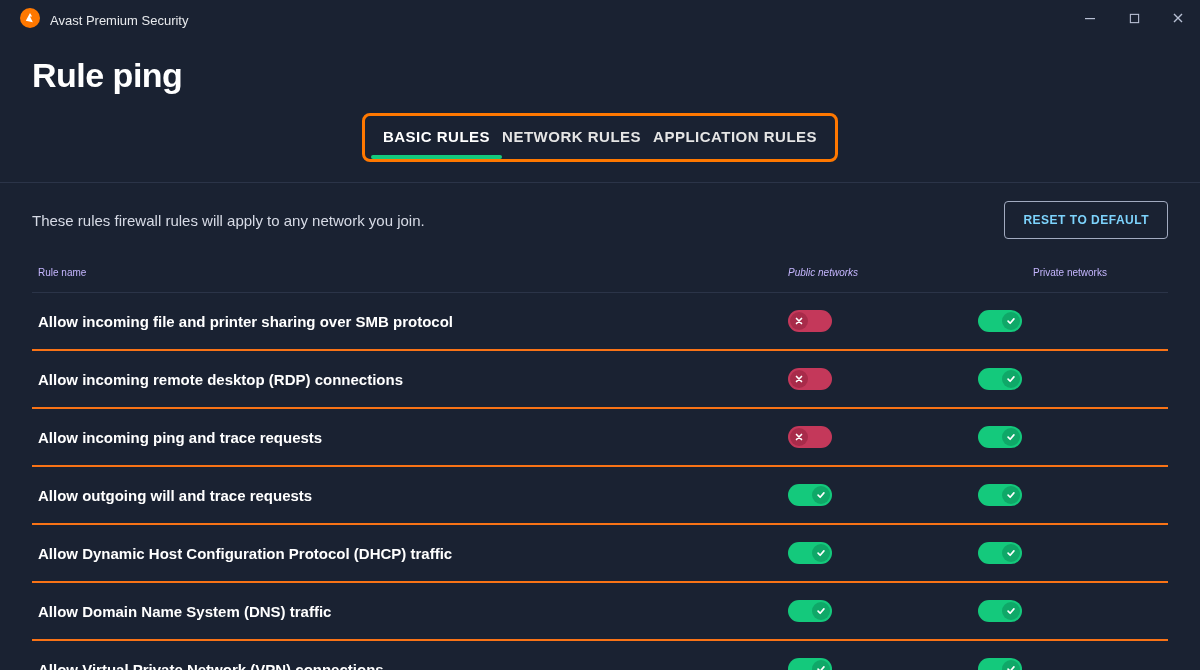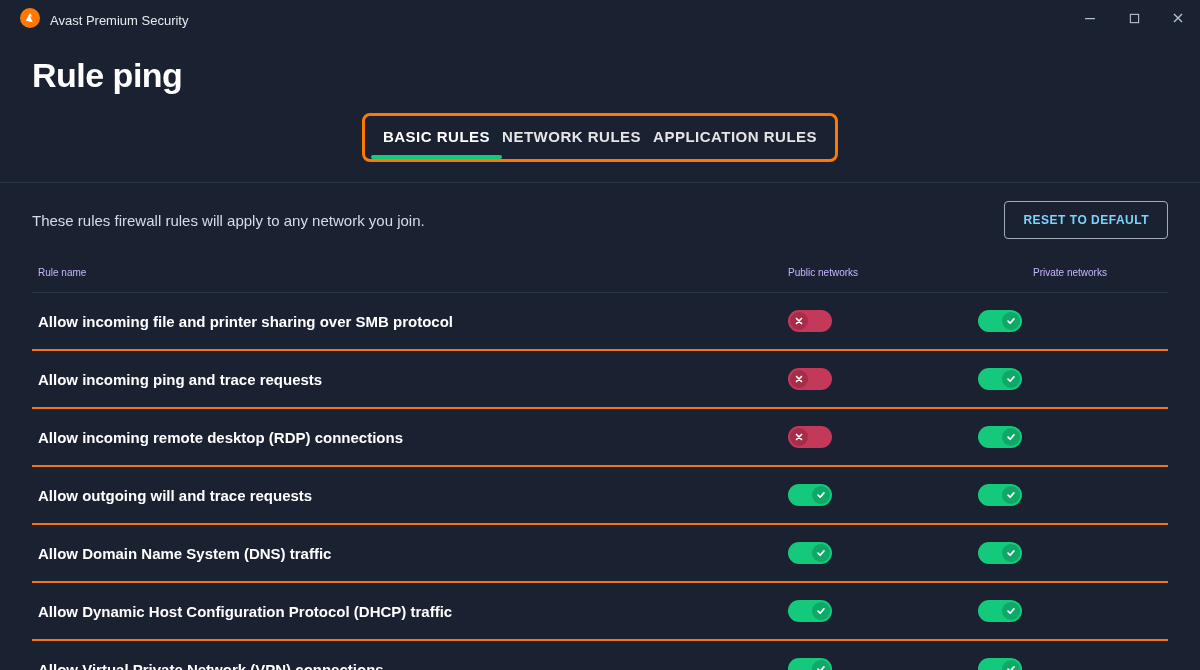--- a/index.html
+++ b/index.html
@@ -121,21 +121,21 @@
       cursor: pointer;
     }
     .table-head {
       display: flex;
       padding: 8px 0 14px 0;
       font-size: 10px;
       color: #c4b5fd;
       border-bottom: 1px solid #2b3448;
     }
     .col-name { flex: 1; padding-left: 6px; }
-    .col-public { width: 190px; text-align: left; }
+    .col-public { width: 190px; text-align: left; font-style: italic; }
     .col-private { width: 190px; text-align: center; padding-right: 6px; }
     .rule-row {
       display: flex;
       align-items: center;
       padding: 17px 0;
       border-bottom: 2px solid #f97316;
     }
     .rule-name {
       flex: 1;
       font-size: 15px;
@@ -249,20 +249,41 @@
           <div class="toggle on">
             <div class="knob">
               <svg viewBox="0 0 12 12">
                 <path d="M2.5 6.2 L5 8.7 L9.5 3.5" fill="none" stroke="#fff" stroke-width="2" stroke-linecap="round" stroke-linejoin="round"></path>
               </svg>
             </div>
           </div>
         </div>
       </div>
       <div class="rule-row">
+        <div class="rule-name">Allow incoming remote desktop (RDP) connections</div>
+        <div class="toggle-cell">
+          <div class="toggle off">
+            <div class="knob">
+              <svg viewBox="0 0 12 12">
+                <path d="M3 3 L9 9 M9 3 L3 9" stroke="#fff" stroke-width="2" stroke-linecap="round"></path>
+              </svg>
+            </div>
+          </div>
+        </div>
+        <div class="toggle-cell">
+          <div class="toggle on">
+            <div class="knob">
+              <svg viewBox="0 0 12 12">
+                <path d="M2.5 6.2 L5 8.7 L9.5 3.5" fill="none" stroke="#fff" stroke-width="2" stroke-linecap="round" stroke-linejoin="round"></path>
+              </svg>
+            </div>
+          </div>
+        </div>
+      </div>
+      <div class="rule-row">
         <div class="rule-name">Allow incoming ping and trace requests</div>
         <div class="toggle-cell">
           <div class="toggle off">
             <div class="knob">
               <svg viewBox="0 0 12 12">
                 <path d="M3 3 L9 9 M9 3 L3 9" stroke="#fff" stroke-width="2" stroke-linecap="round"></path>
               </svg>
             </div>
           </div>
         </div>
@@ -270,41 +291,20 @@
           <div class="toggle on">
             <div class="knob">
               <svg viewBox="0 0 12 12">
                 <path d="M2.5 6.2 L5 8.7 L9.5 3.5" fill="none" stroke="#fff" stroke-width="2" stroke-linecap="round" stroke-linejoin="round"></path>
               </svg>
             </div>
           </div>
         </div>
       </div>
       <div class="rule-row">
-        <div class="rule-name">Allow incoming remote desktop (RDP) connections</div>
-        <div class="toggle-cell">
-          <div class="toggle off">
-            <div class="knob">
-              <svg viewBox="0 0 12 12">
-                <path d="M3 3 L9 9 M9 3 L3 9" stroke="#fff" stroke-width="2" stroke-linecap="round"></path>
-              </svg>
-            </div>
-          </div>
-        </div>
-        <div class="toggle-cell">
-          <div class="toggle on">
-            <div class="knob">
-              <svg viewBox="0 0 12 12">
-                <path d="M2.5 6.2 L5 8.7 L9.5 3.5" fill="none" stroke="#fff" stroke-width="2" stroke-linecap="round" stroke-linejoin="round"></path>
-              </svg>
-            </div>
-          </div>
-        </div>
-      </div>
-      <div class="rule-row">
         <div class="rule-name">Allow outgoing will and trace requests</div>
         <div class="toggle-cell">
           <div class="toggle on">
             <div class="knob">
               <svg viewBox="0 0 12 12">
                 <path d="M2.5 6.2 L5 8.7 L9.5 3.5" fill="none" stroke="#fff" stroke-width="2" stroke-linecap="round" stroke-linejoin="round"></path>
               </svg>
             </div>
           </div>
         </div>
@@ -312,20 +312,41 @@
           <div class="toggle on">
             <div class="knob">
               <svg viewBox="0 0 12 12">
                 <path d="M2.5 6.2 L5 8.7 L9.5 3.5" fill="none" stroke="#fff" stroke-width="2" stroke-linecap="round" stroke-linejoin="round"></path>
               </svg>
             </div>
           </div>
         </div>
       </div>
       <div class="rule-row">
+        <div class="rule-name">Allow Dynamic Host Configuration Protocol (DHCP) traffic</div>
+        <div class="toggle-cell">
+          <div class="toggle on">
+            <div class="knob">
+              <svg viewBox="0 0 12 12">
+                <path d="M2.5 6.2 L5 8.7 L9.5 3.5" fill="none" stroke="#fff" stroke-width="2" stroke-linecap="round" stroke-linejoin="round"></path>
+              </svg>
+            </div>
+          </div>
+        </div>
+        <div class="toggle-cell">
+          <div class="toggle on">
+            <div class="knob">
+              <svg viewBox="0 0 12 12">
+                <path d="M2.5 6.2 L5 8.7 L9.5 3.5" fill="none" stroke="#fff" stroke-width="2" stroke-linecap="round" stroke-linejoin="round"></path>
+              </svg>
+            </div>
+          </div>
+        </div>
+      </div>
+      <div class="rule-row">
         <div class="rule-name">Allow Domain Name System (DNS) traffic</div>
         <div class="toggle-cell">
           <div class="toggle on">
             <div class="knob">
               <svg viewBox="0 0 12 12">
                 <path d="M2.5 6.2 L5 8.7 L9.5 3.5" fill="none" stroke="#fff" stroke-width="2" stroke-linecap="round" stroke-linejoin="round"></path>
               </svg>
             </div>
           </div>
         </div>
@@ -333,41 +354,20 @@
           <div class="toggle on">
             <div class="knob">
               <svg viewBox="0 0 12 12">
                 <path d="M2.5 6.2 L5 8.7 L9.5 3.5" fill="none" stroke="#fff" stroke-width="2" stroke-linecap="round" stroke-linejoin="round"></path>
               </svg>
             </div>
           </div>
         </div>
       </div>
       <div class="rule-row">
-        <div class="rule-name">Allow Dynamic Host Configuration Protocol (DHCP) traffic</div>
-        <div class="toggle-cell">
-          <div class="toggle on">
-            <div class="knob">
-              <svg viewBox="0 0 12 12">
-                <path d="M2.5 6.2 L5 8.7 L9.5 3.5" fill="none" stroke="#fff" stroke-width="2" stroke-linecap="round" stroke-linejoin="round"></path>
-              </svg>
-            </div>
-          </div>
-        </div>
-        <div class="toggle-cell">
-          <div class="toggle on">
-            <div class="knob">
-              <svg viewBox="0 0 12 12">
-                <path d="M2.5 6.2 L5 8.7 L9.5 3.5" fill="none" stroke="#fff" stroke-width="2" stroke-linecap="round" stroke-linejoin="round"></path>
-              </svg>
-            </div>
-          </div>
-        </div>
-      </div>
-      <div class="rule-row">
         <div class="rule-name">Allow Virtual Private Network (VPN) connections</div>
         <div class="toggle-cell">
           <div class="toggle on">
             <div class="knob">
               <svg viewBox="0 0 12 12">
                 <path d="M2.5 6.2 L5 8.7 L9.5 3.5" fill="none" stroke="#fff" stroke-width="2" stroke-linecap="round" stroke-linejoin="round"></path>
               </svg>
             </div>
           </div>
         </div>

